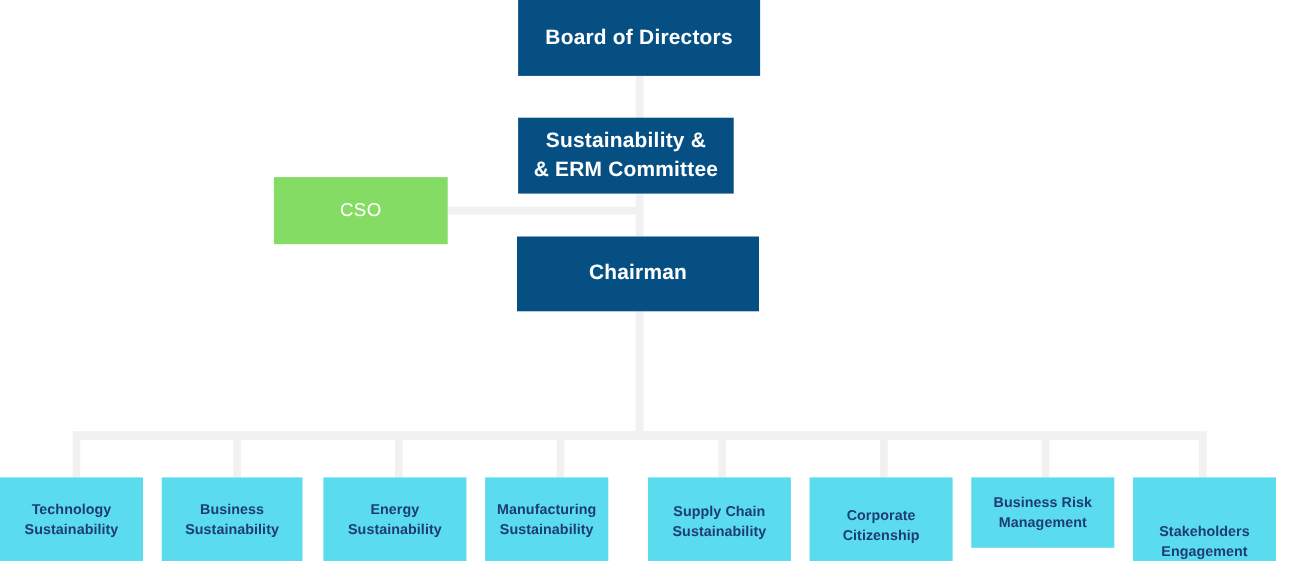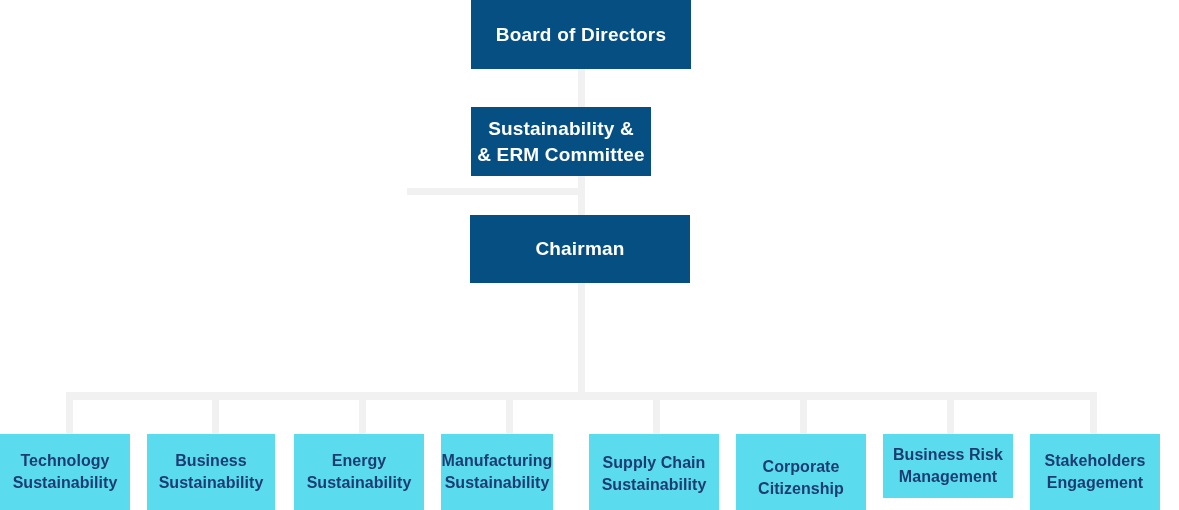--- a/index.html
+++ b/index.html
@@ -52,21 +52,21 @@
   .node.green {
     background: #85DC64;
     color: #ffffff;
     font-size: 17px;
     font-weight: 400;
     letter-spacing: 0.3px;
   }
   .node.cyan {
     background: #5BDCEE;
     color: #1D3C72;
-    font-size: 16px;
+    font-size: 13px;
     font-weight: 700;
     letter-spacing: 0.05px;
     line-height: 1.38;
   }
 </style>
 </head>
 <body>
 
 <div id="chart-root">
 
@@ -86,25 +86,28 @@
   <div class="line" style="left:506px; top:400px; width:7px; height:34px;"></div>
   <div class="line" style="left:653px; top:400px; width:7px; height:34px;"></div>
   <div class="line" style="left:800px; top:400px; width:7px; height:34px;"></div>
   <div class="line" style="left:947px; top:400px; width:7px; height:34px;"></div>
   <div class="line" style="left:1090px; top:400px; width:7px; height:34px;"></div>
 
   <div class="node navy" style="left:471px; top:0px; width:220px; height:69px;">
     <span class="label">Board of Directors</span>
   </div>
 
-  <div class="node navy" style="left:471px; top:107px; width:180px; height:69px;">
+  <div class="node navy" style="left:471px; top:107px; width:196px; height:69px;">
     <span class="label">Sustainability &amp;
 &amp; ERM Committee</span>
   </div>
 
+  <div class="node green" style="left:249px; top:161px; width:158px; height:61px;">
+    <span class="label">CSO</span>
+  </div>
 
   <div class="node navy" style="left:470px; top:215px; width:220px; height:68px;">
     <span class="label">Chairman</span>
   </div>
 
   <div class="node cyan" style="left:0px; top:434px; width:130px; height:76px;">
     <span class="label">Technology
 Sustainability</span>
   </div>
 
@@ -131,18 +134,18 @@
   <div class="node cyan" style="left:736px; top:434px; width:130px; height:88px;">
     <span class="label">Corporate
 Citizenship</span>
   </div>
 
   <div class="node cyan" style="left:883px; top:434px; width:130px; height:64px;">
     <span class="label">Business Risk
 Management</span>
   </div>
 
-  <div class="node cyan" style="left:1030px; top:434px; width:130px; height:76px;">
+  <div class="node cyan" style="left:1030px; top:434px; width:130px; height:76px;align-items:flex-end;">
     <span class="label">Stakeholders
 Engagement</span>
   </div>
 
 </div>
 
 </body></html>

